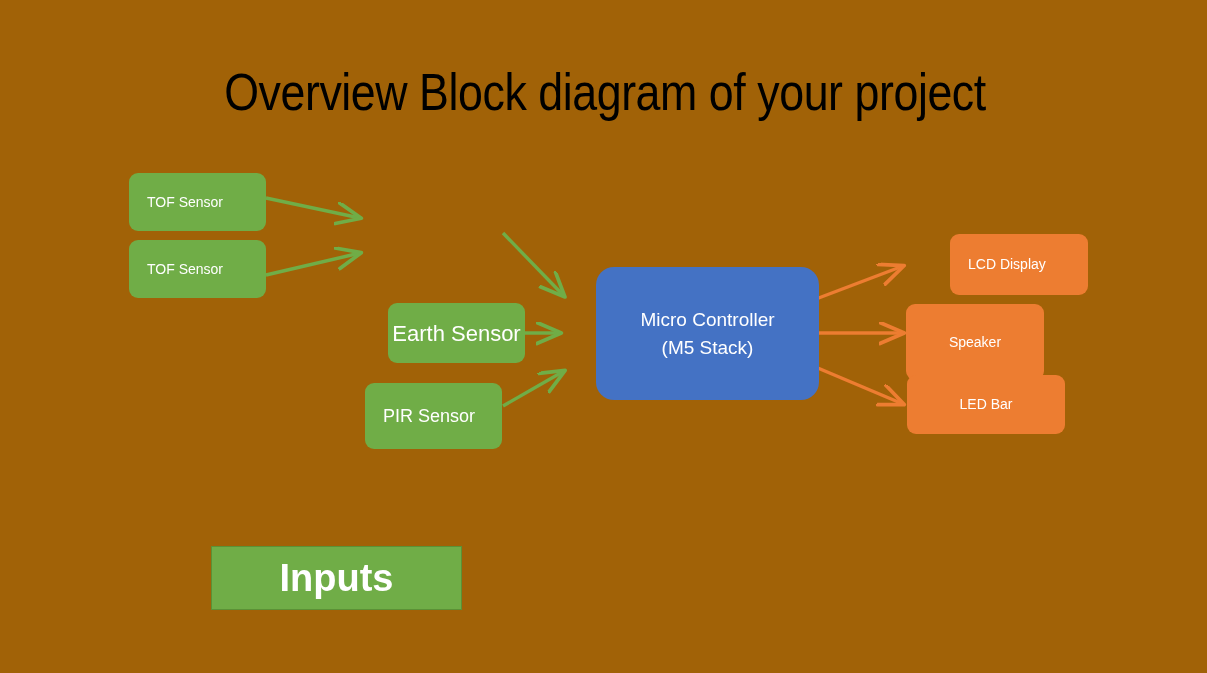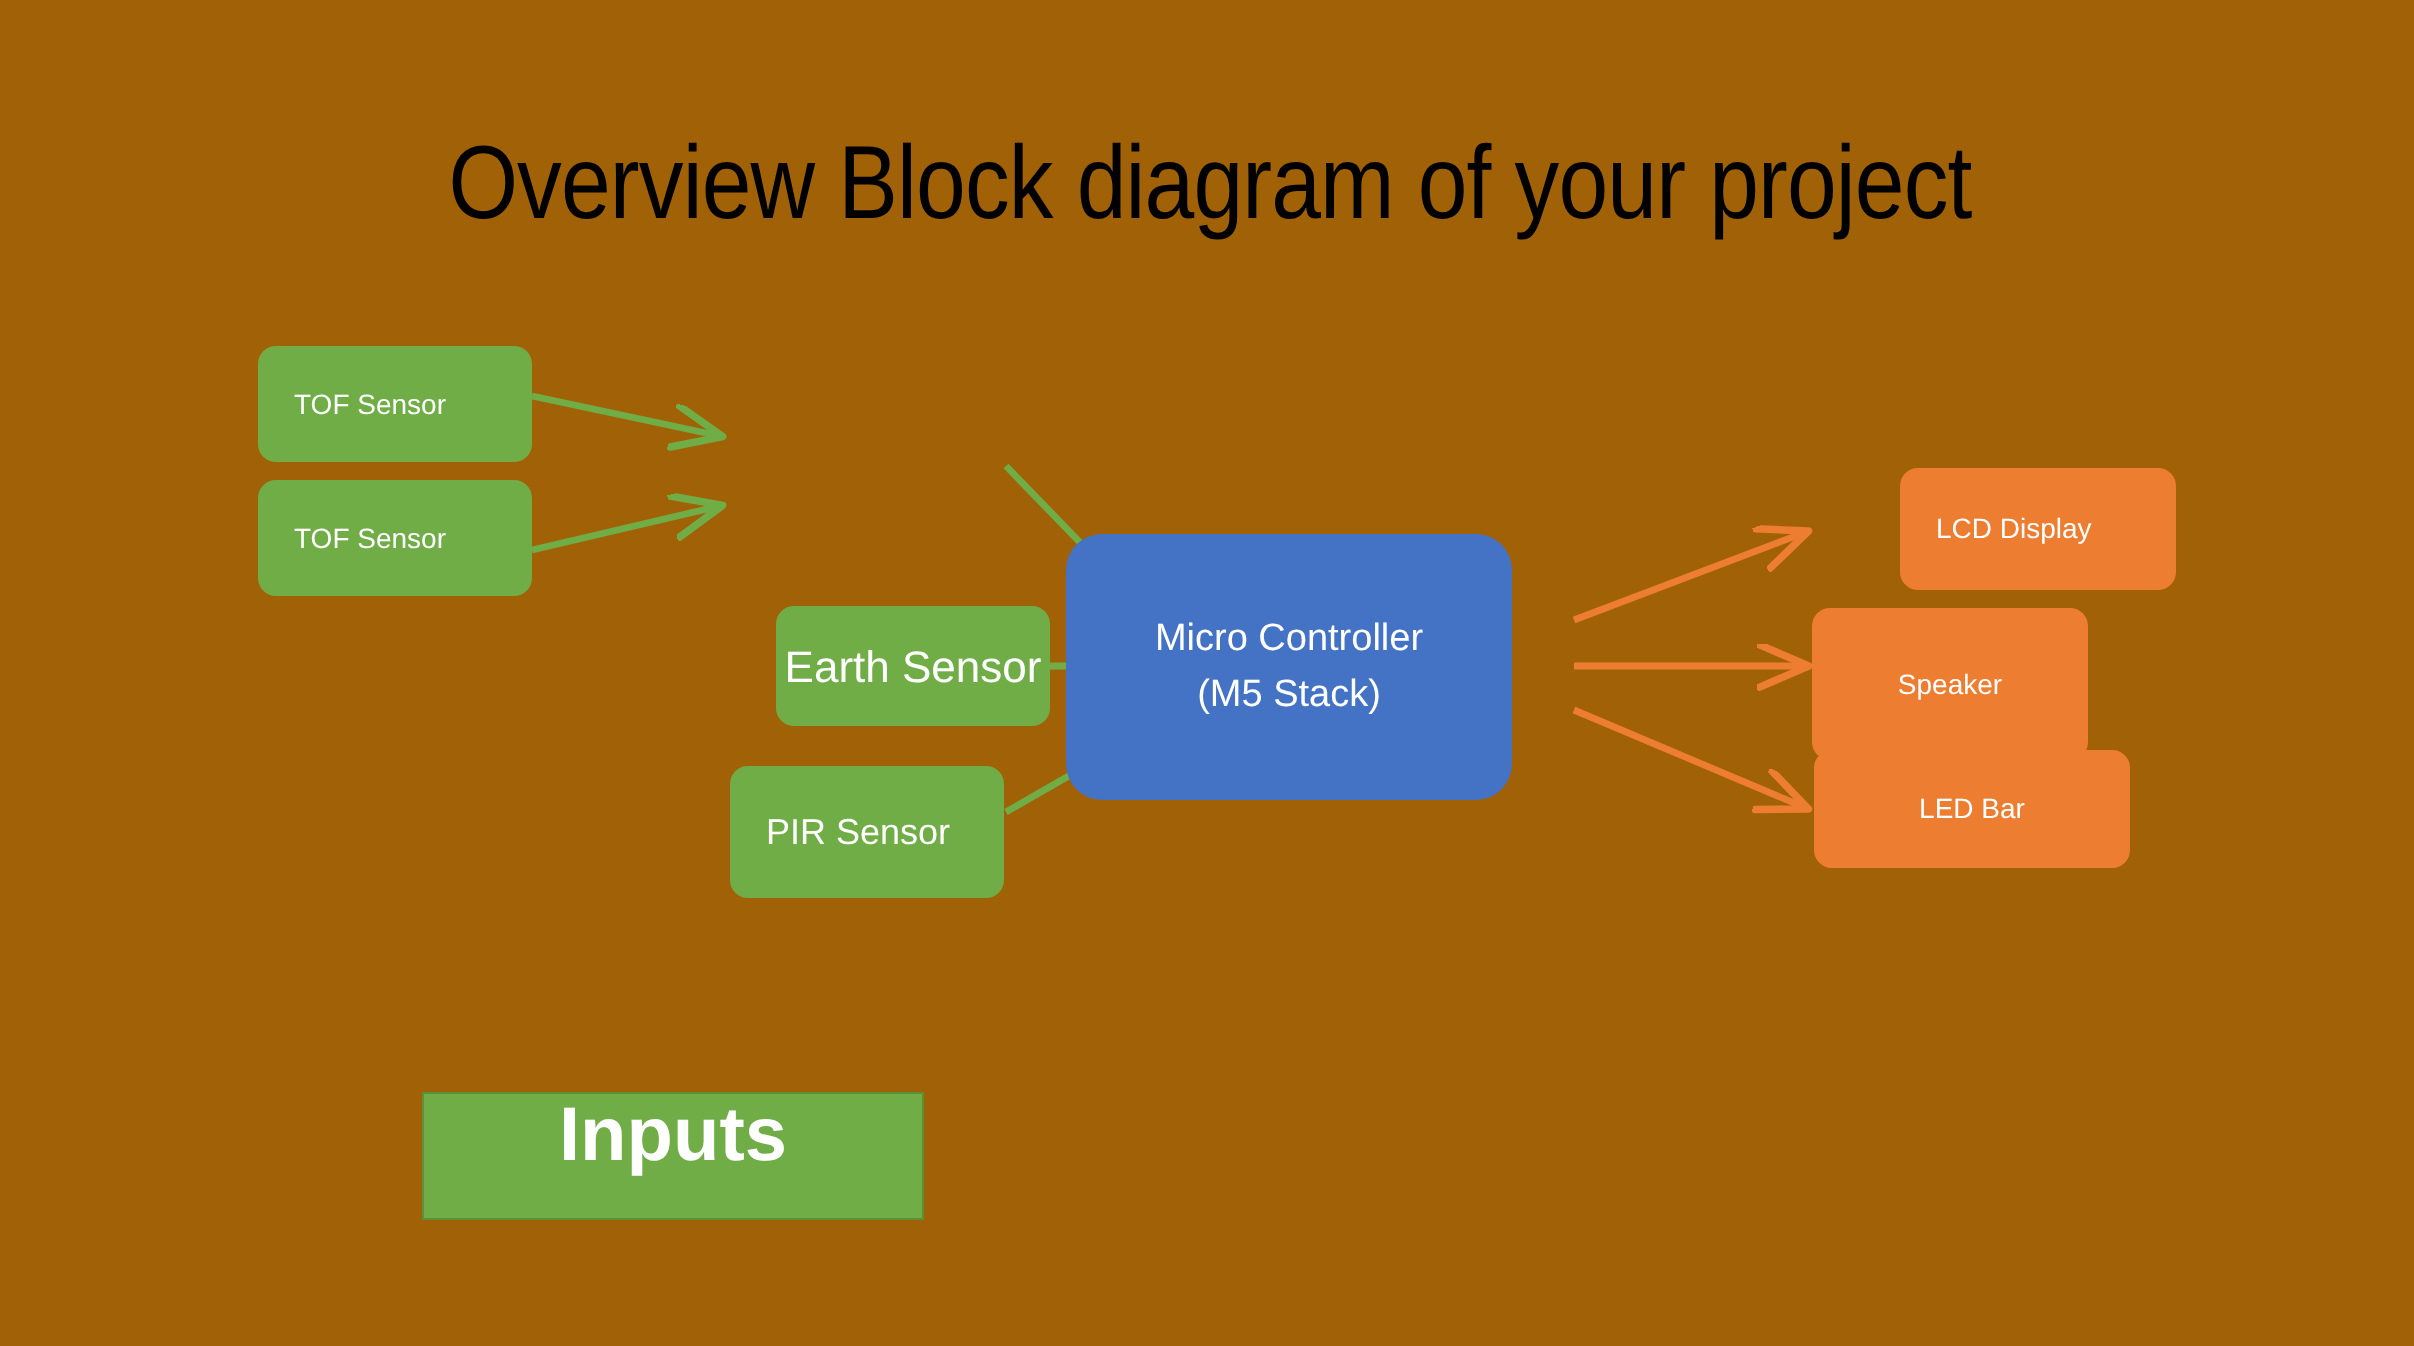--- a/index.html
+++ b/index.html
@@ -57,30 +57,30 @@
   .node.orange { background: #ED7D31; }
   .node .label { display: block; width: 100%; }
   .node.l-left   { justify-content: flex-start; padding-left: 18px; }
   .node.l-center { justify-content: center; text-align: center; }
 
   #n-tof1     { left: 129px; top: 173px; width: 137px; height: 58px; }
   #n-tof2     { left: 129px; top: 240px; width: 137px; height: 58px; }
   #n-pahub    { left: 365px; top: 207px; width: 137px; height: 61px; font-size: 18px; }
   #n-earth    { left: 365px; top: 303px; width: 137px; height: 60px; font-size: 22px; margin-left: 23px; }
   #n-pir      { left: 365px; top: 383px; width: 137px; height: 66px; font-size: 18px; }
-  #n-mcu      { left: 533px; top: 267px; width: 223px; height: 133px; font-size: 19px; line-height: 28px; }
+  #n-mcu      { left: 596px; top: 267px; width: 223px; height: 133px; font-size: 19px; line-height: 28px; }
   #n-lcd      { left: 907px; top: 234px; width: 138px; height: 61px; margin-left: 43px; }
   #n-speaker  { left: 906px; top: 304px; width: 138px; height: 76px; }
   #n-ledbar   { left: 907px; top: 375px; width: 158px; height: 59px; }
 
   .legend {
     position: absolute;
     box-sizing: border-box;
     display: flex;
-    align-items: flex-start;
+    align-items: center;
     justify-content: center;
     color: #ffffff;
     font-size: 38px;
     font-weight: bold;
     border-radius: 0;
   }
   #legend-inputs {
     left: 211px; top: 546px; width: 251px; height: 64px;
     background: #70AD47; border: 1px solid #5b9136;
   }

